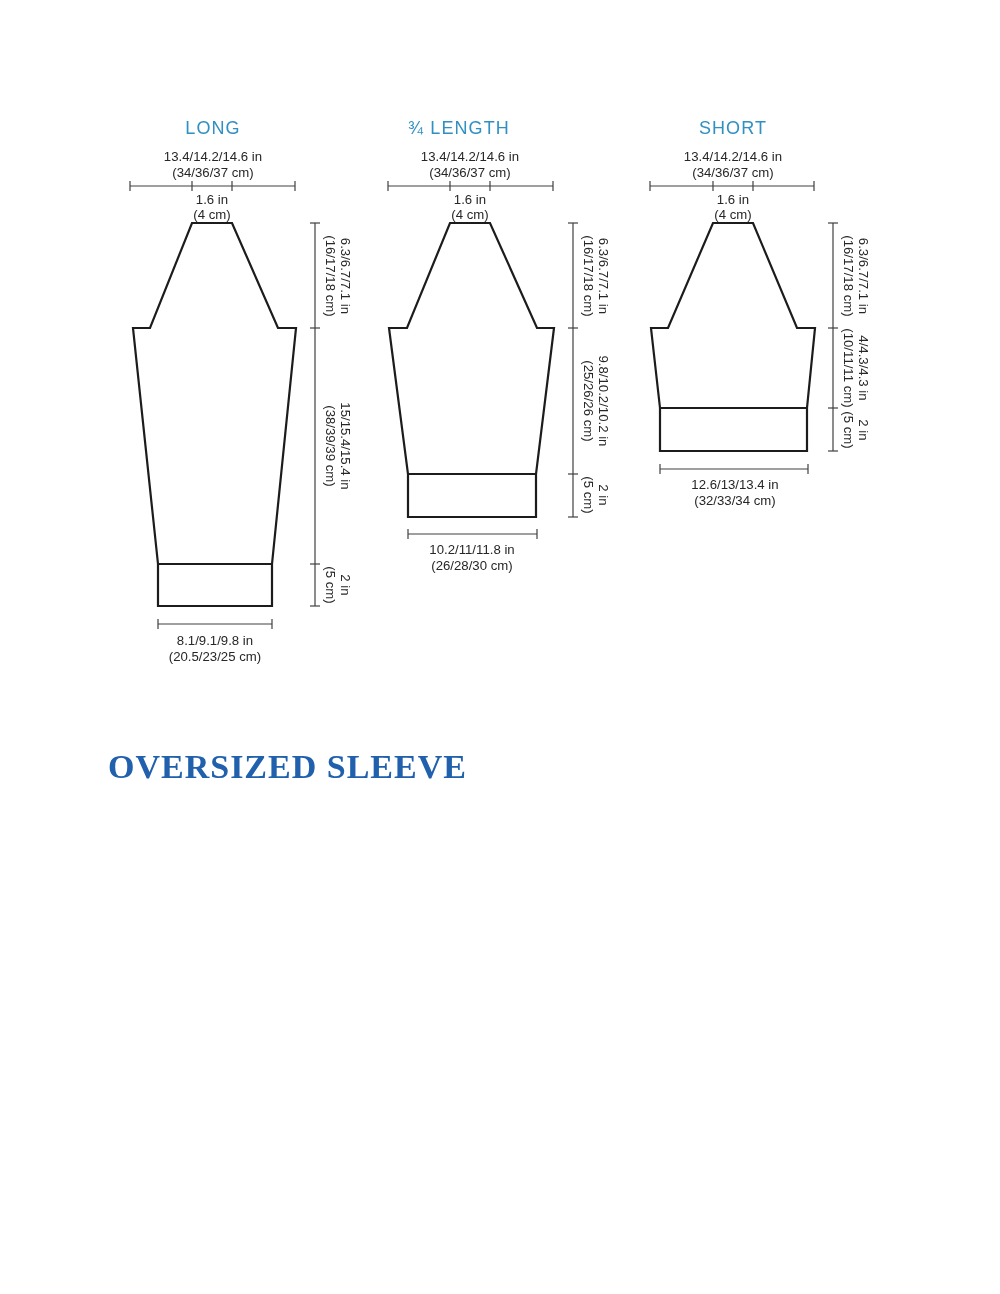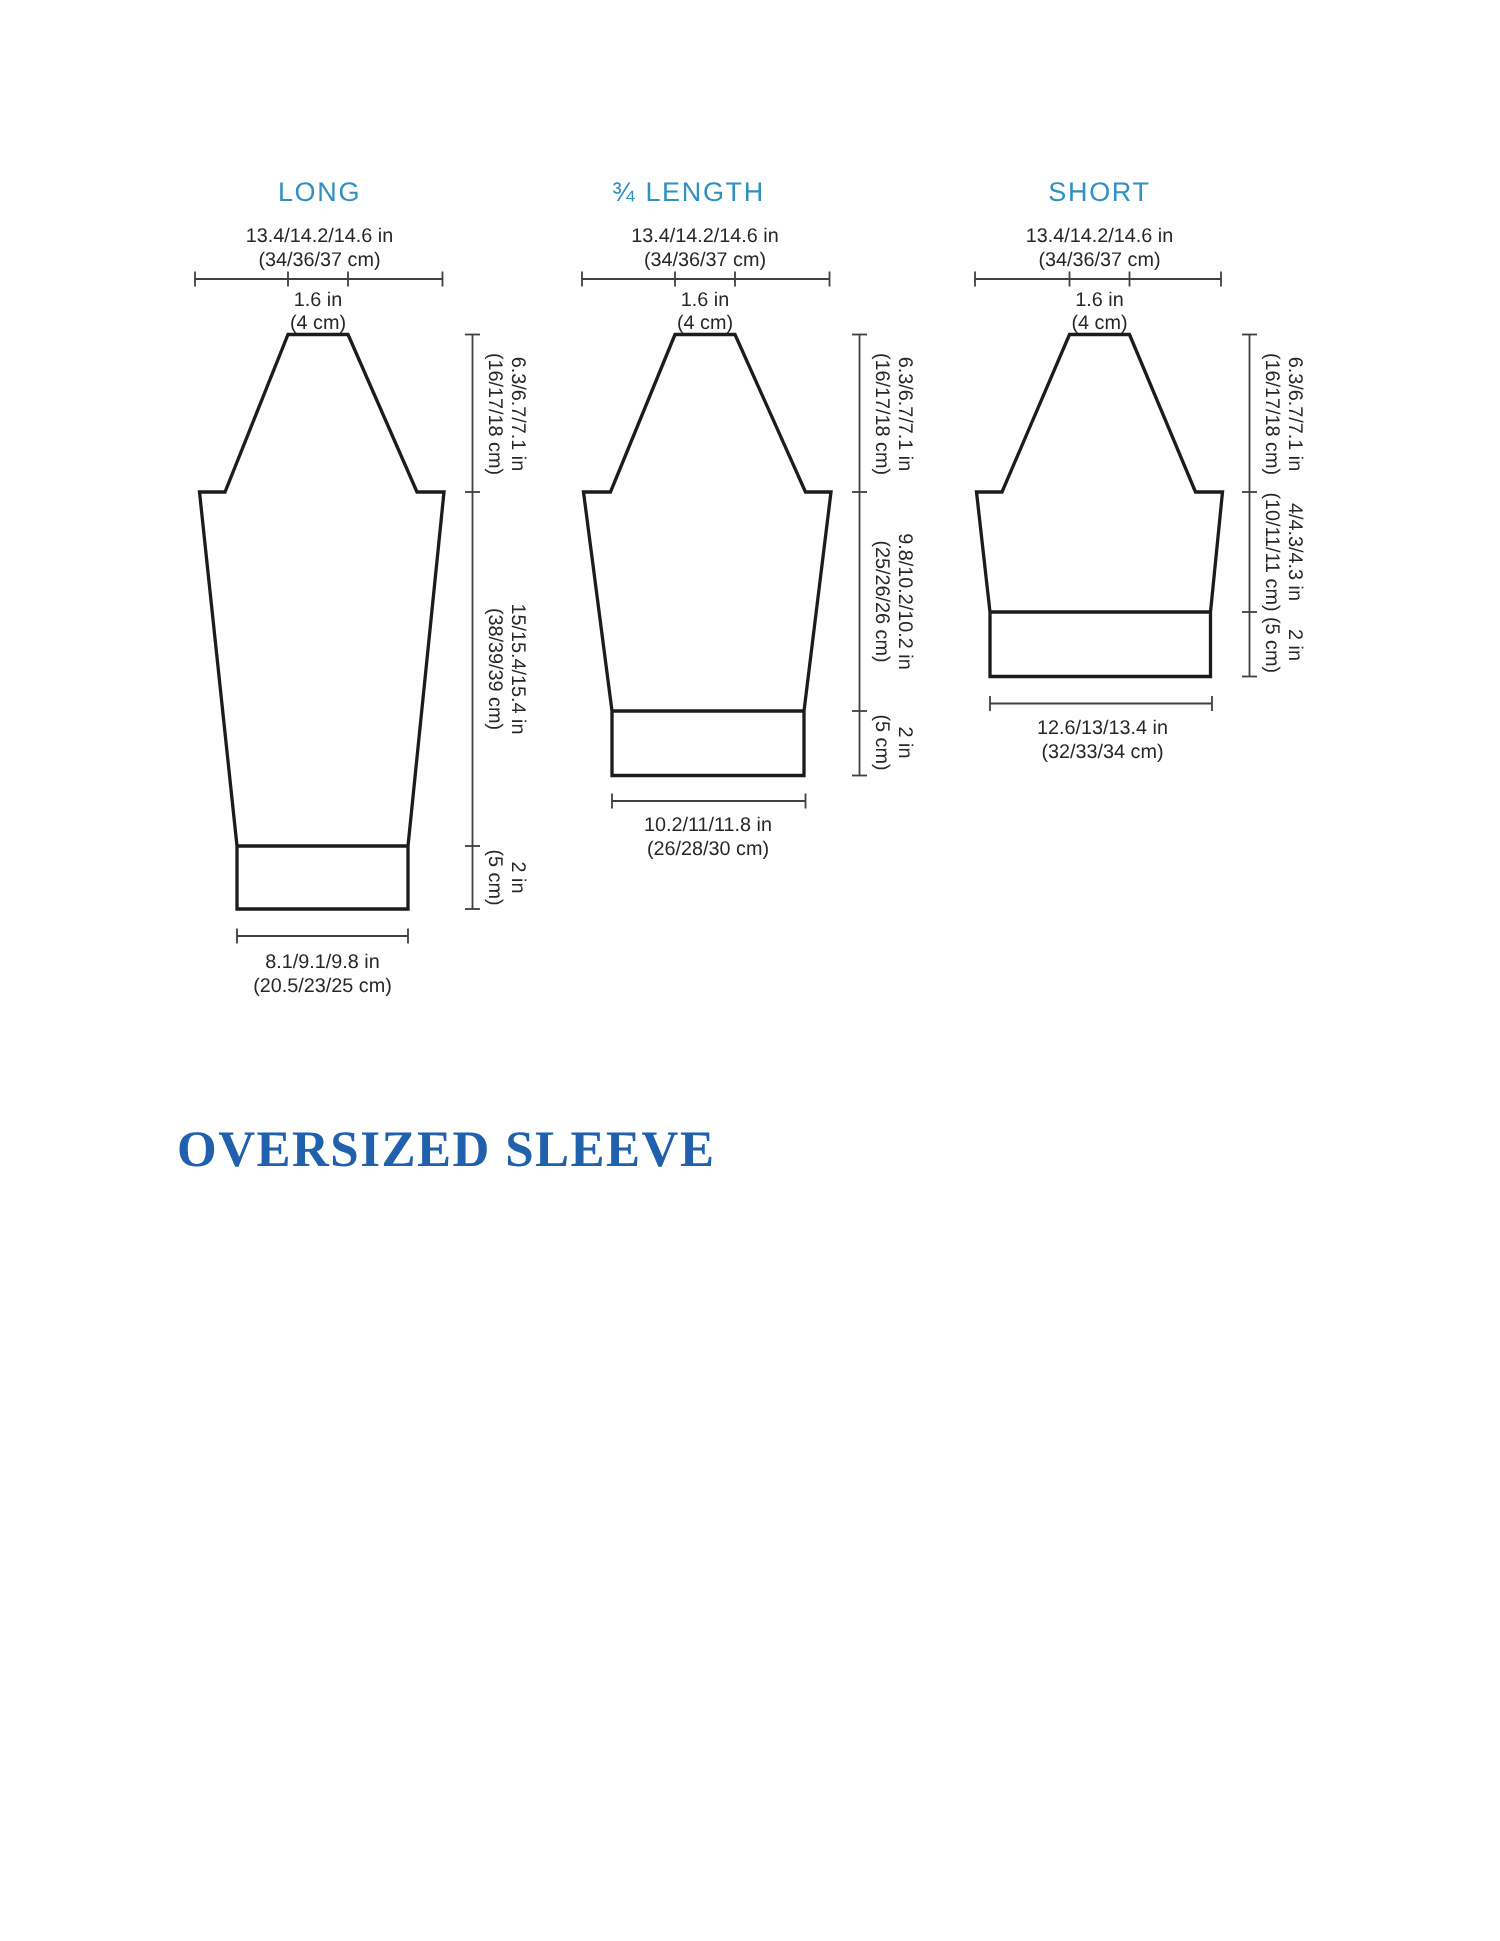--- a/index.html
+++ b/index.html
@@ -52,21 +52,21 @@
   }
   .ttl{
     fill:var(--accent-title);
     font-family:"Liberation Sans", sans-serif;
     font-size:18px;
     letter-spacing:1.1px;
     text-anchor:middle;
   }
   .doc-heading{
     position:absolute;
-    left:118px;
+    left:108px;
     top:748px;
     font-family:"Liberation Serif", serif;
     font-weight:bold;
     font-size:34px;
     letter-spacing:1px;
     color:var(--accent-heading);
     white-space:nowrap;
   }
 </style>
 </head>

